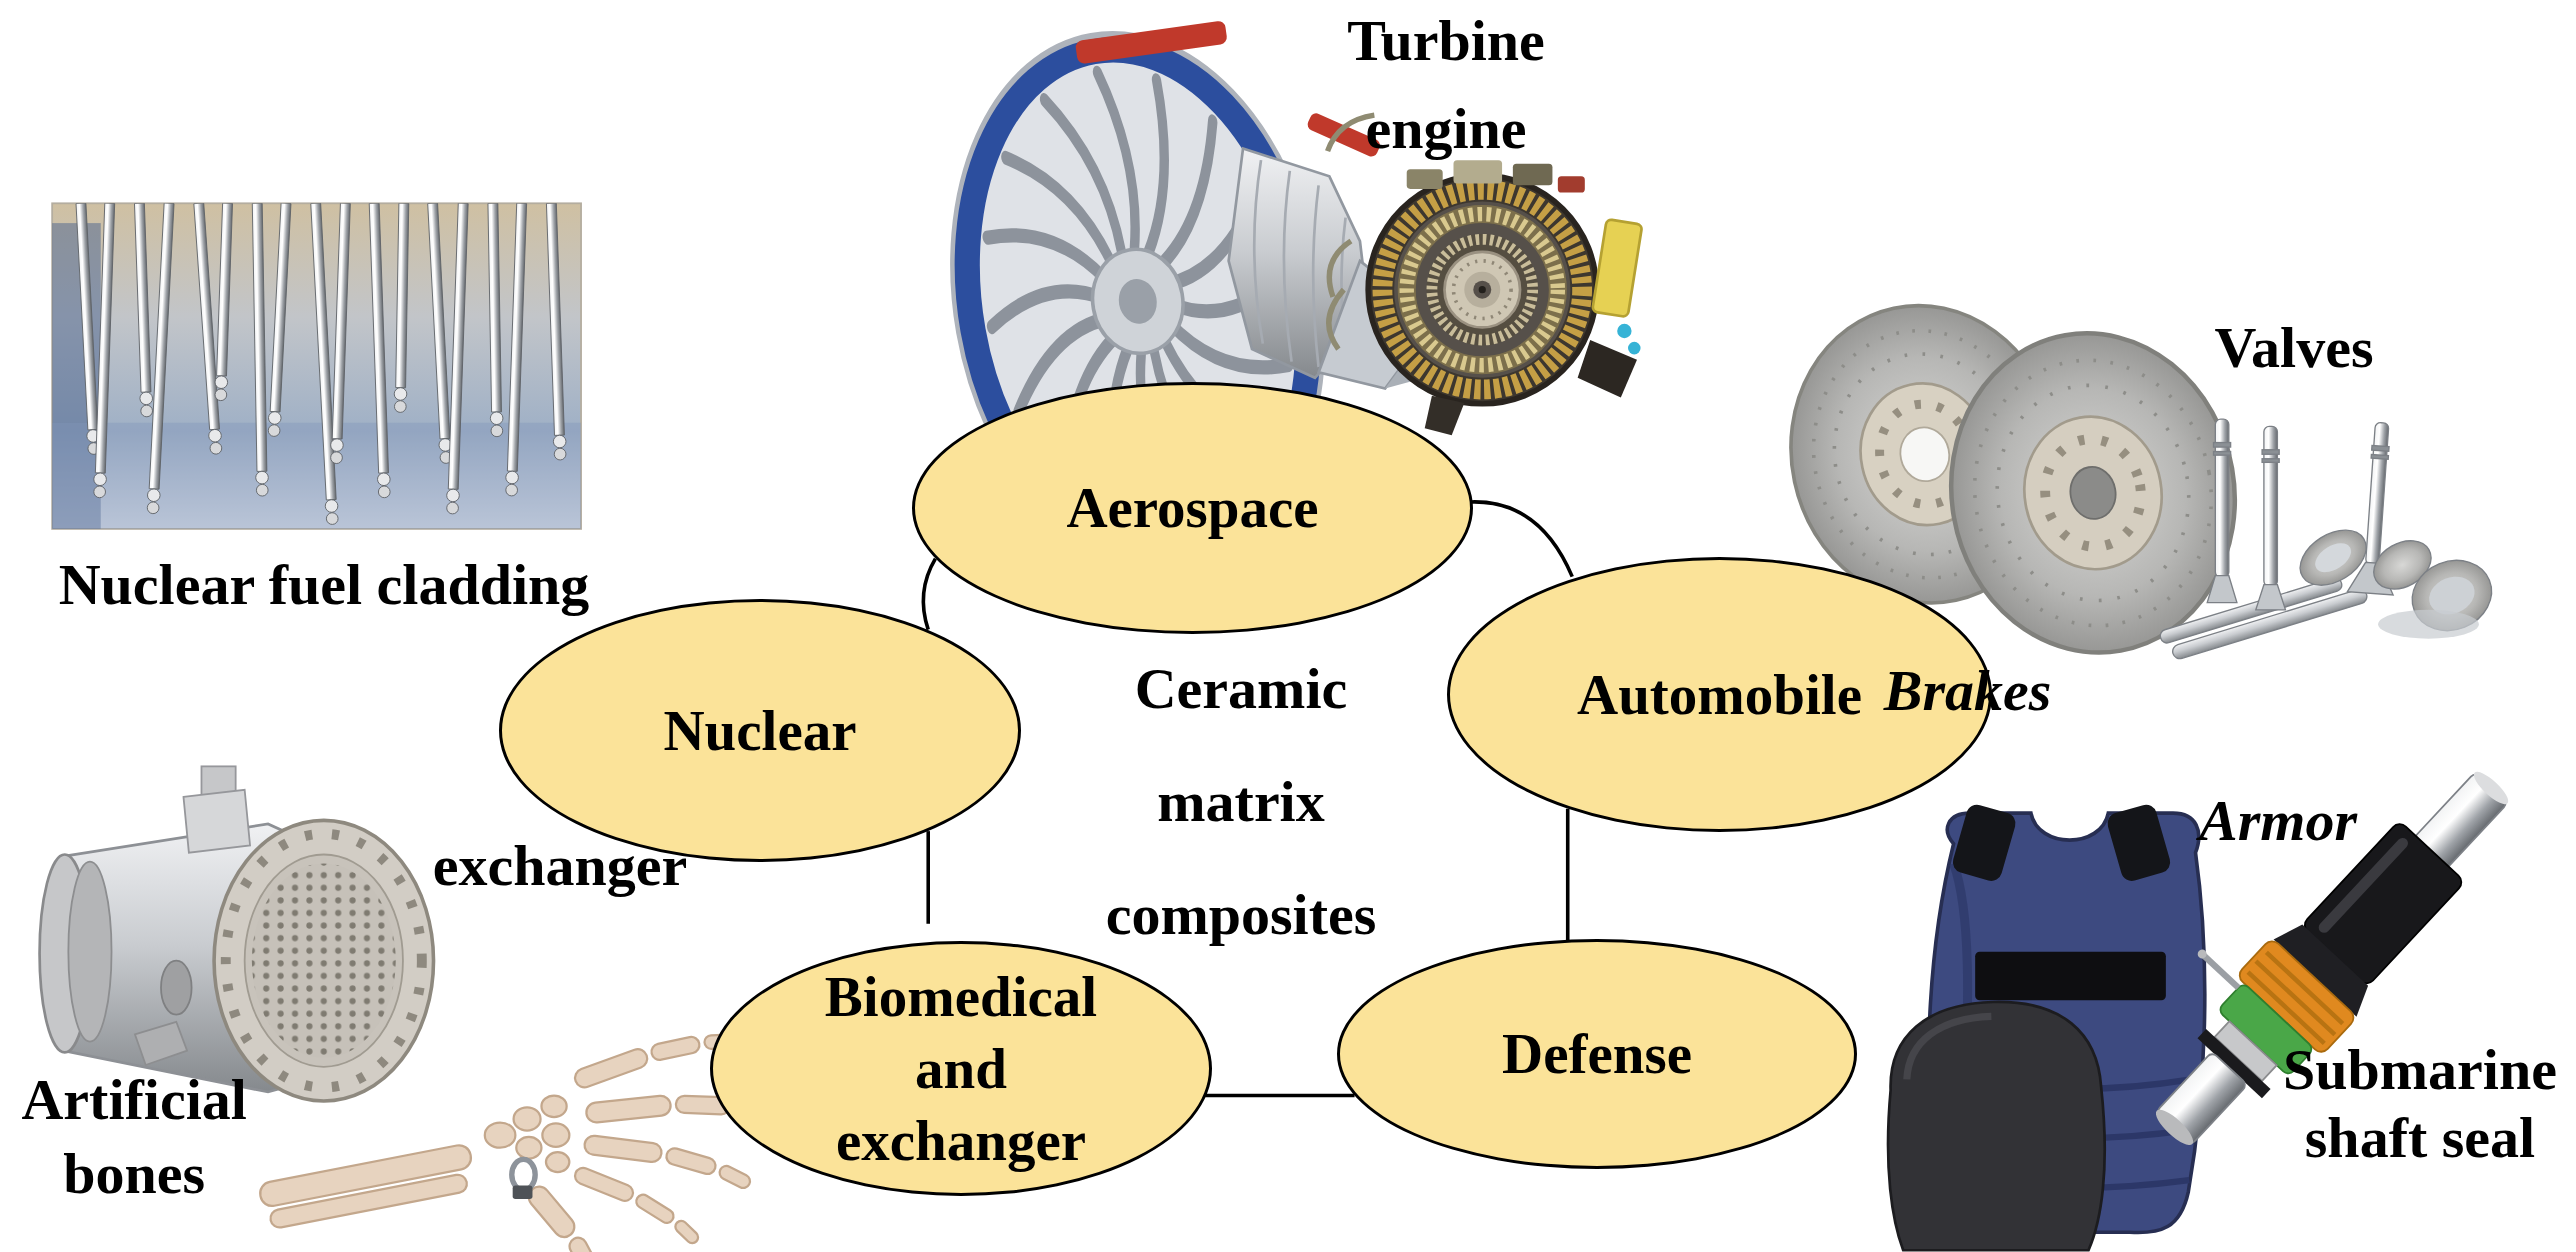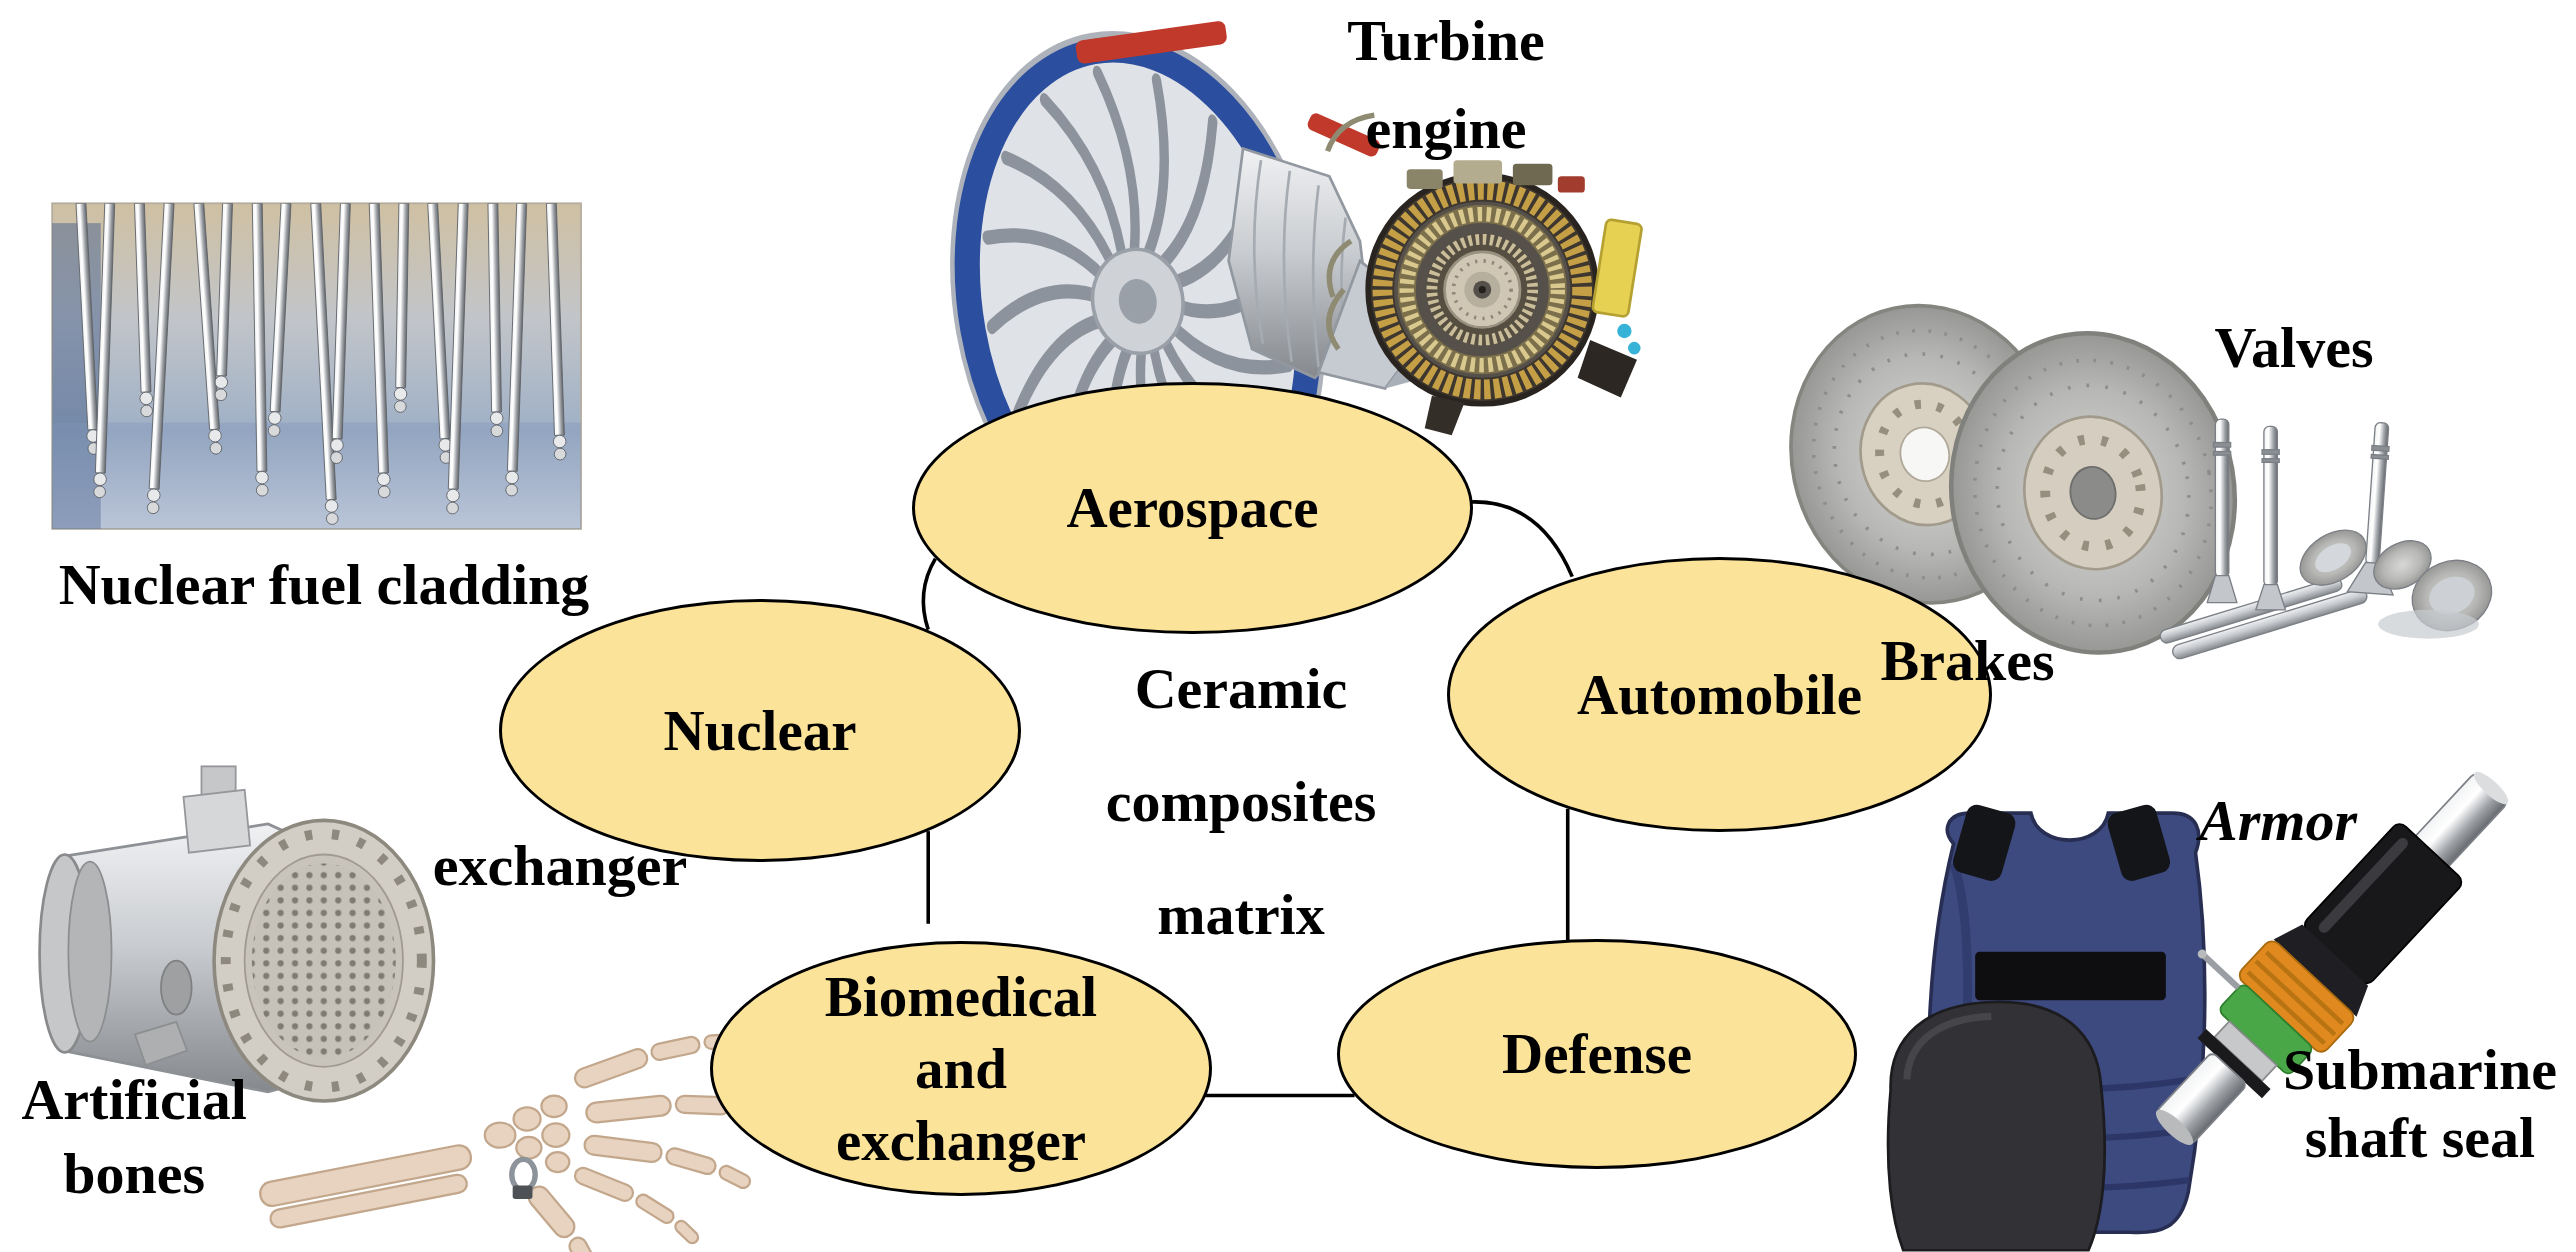--- a/index.html
+++ b/index.html
@@ -383,30 +383,30 @@
     <div class="nl">Biomedical</div>
     <div class="nl">and</div>
     <div class="nl">exchanger</div>
   </div>
   <div class="node" style="left:1337px;top:939px;width:520px;height:230px;">
     <div class="nl">Defense</div>
   </div>
 
   <div class="title" style="left:917px;top:632px;width:648px;">
     <div>Ceramic</div>
+    <div>matrix</div>
     <div>composites</div>
-    <div>matrix</div>
   </div>
 
   <div class="lbl lh98" style="left:1248px;top:-2.7px;width:396px;">
     <div>Turbine</div>
     <div>engine</div>
   </div>
   <div class="lbl lh98" style="left:13.5px;top:541px;width:621px;">Nuclear fuel cladding</div>
-  <div class="lbl lh98" style="left:1846px;top:617px;width:243px;">Brakes</div>
+  <div class="lbl lh98" style="left:1846px;top:647px;width:243px;font-style:italic;">Brakes</div>
   <div class="lbl lh98" style="left:2177px;top:304px;width:234px;">Valves</div>
   <div class="lbl lh78" style="left:405px;top:831px;width:310px;">
     <div>exchanger</div>
   </div>
   <div class="lbl lh82" style="left:7.2px;top:1063px;width:254px;">
     <div>Artificial</div>
     <div>bones</div>
   </div>
   <div class="lbl lh98" style="left:2168px;top:777px;width:220px;font-style:italic;">Armor</div>
   <div class="lbl lh76" style="left:2260px;top:1036px;width:320px;">

